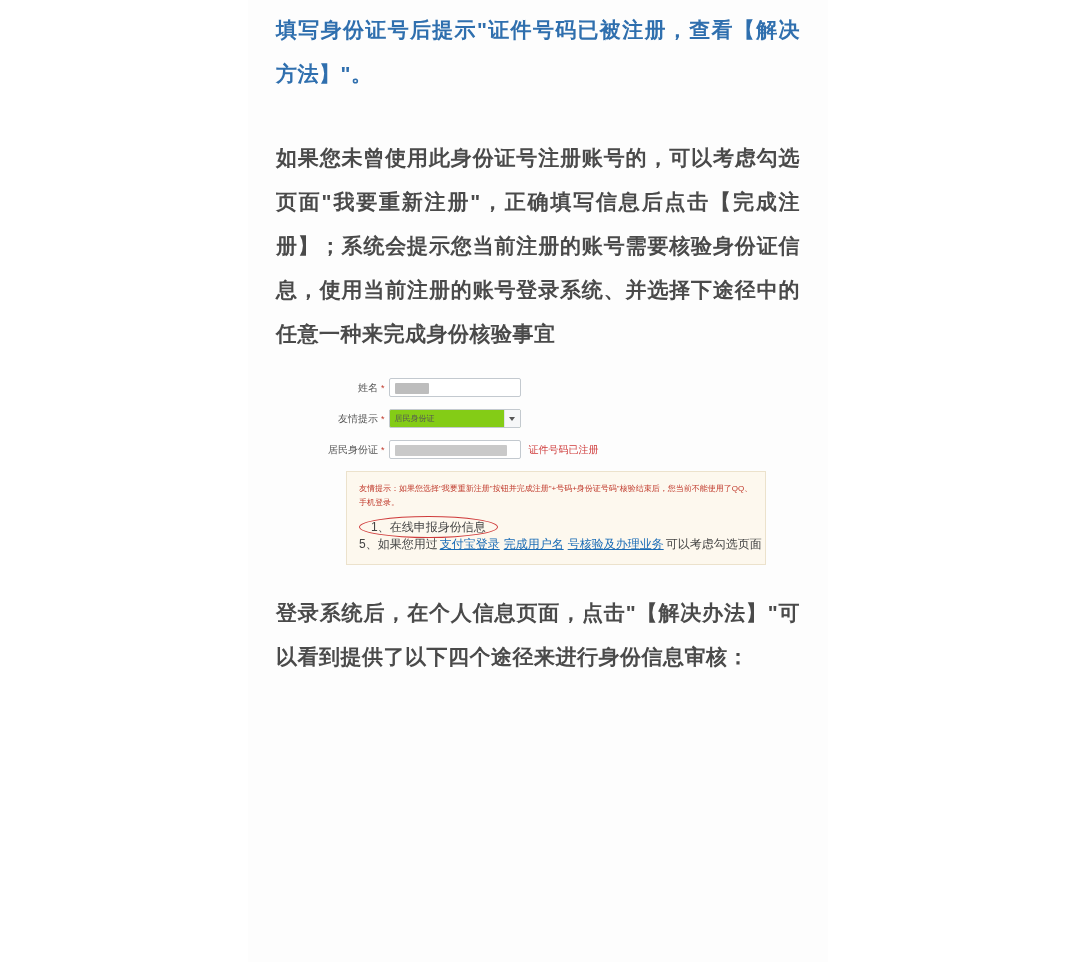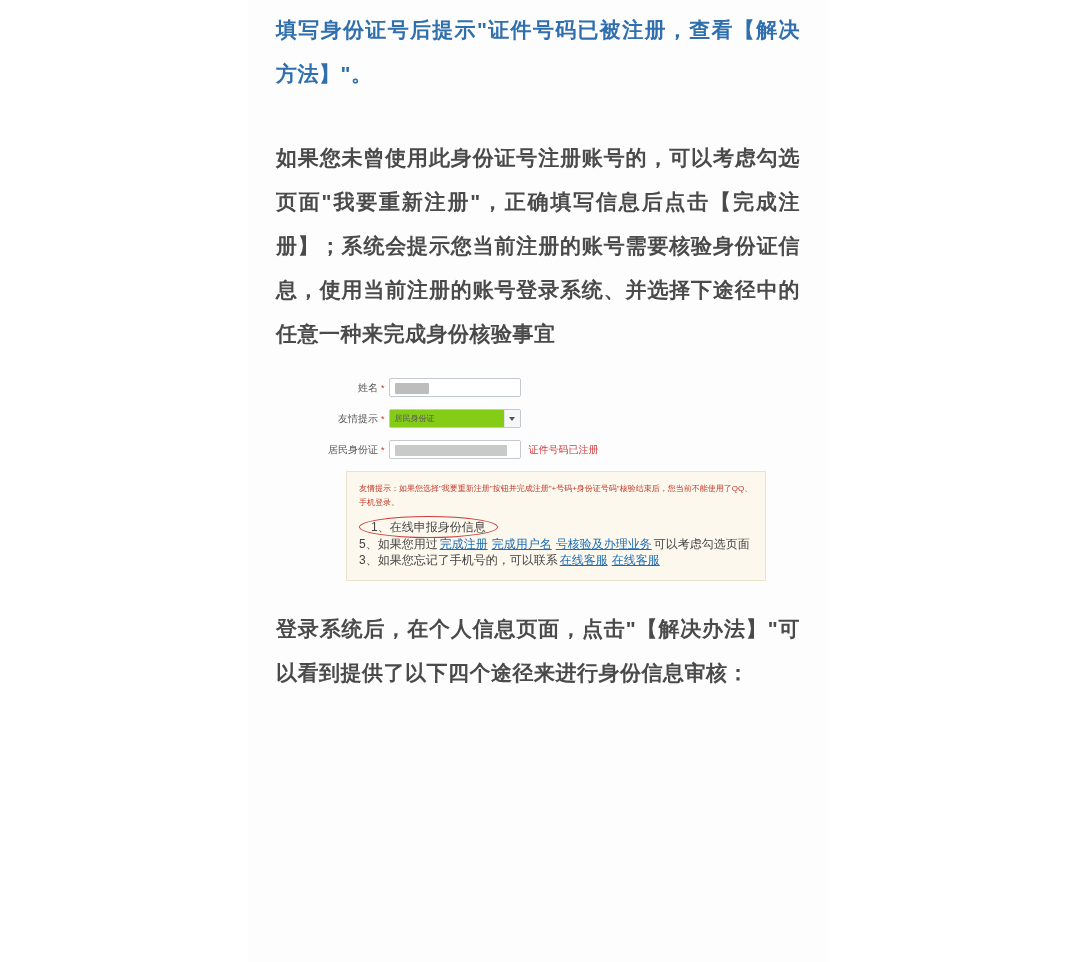--- a/index.html
+++ b/index.html
@@ -238,24 +238,21 @@
         </div>
         <span class="err-text">证件号码已注册</span>
       </div>
 
       <div class="notice">
         <p class="notice-warn">友情提示：如果您选择"我要重新注册"按钮并完成注册"+号码+身份证号码"核验结束后，您当前不能使用了QQ、手机登录。</p>
         <p class="notice-line">
           <span class="ellipse-wrap">1、在线申报身份信息</span>
         </p>
         <p class="notice-line">
-          <span>5、如果您用过</span><span class="lnk">完成注册</span><span class="lnk">完成用户名</span><span class="lnk">号核验及办理业务</span><span>可以考虑勾选页面</span>
-        </p>
-        <p class="notice-line">
-          <span>3、如果您忘记了手机号的，可以联系</span><span class="lnk">在线客服</span><span class="lnk">在线客服</span>
+          <span>5、如果您用过</span><span class="lnk">支付宝登录</span><span class="lnk">完成用户名</span><span class="lnk">号核验及办理业务</span><span>可以考虑勾选页面</span>
         </p>
       </div>
 
     </div>
 
     <p class="para body-text">登录系统后，在个人信息页面，点击"【解决办法】"可以看到提供了以下四个途径来进行身份信息审核：</p>
 
   </div>
 </div>
 

